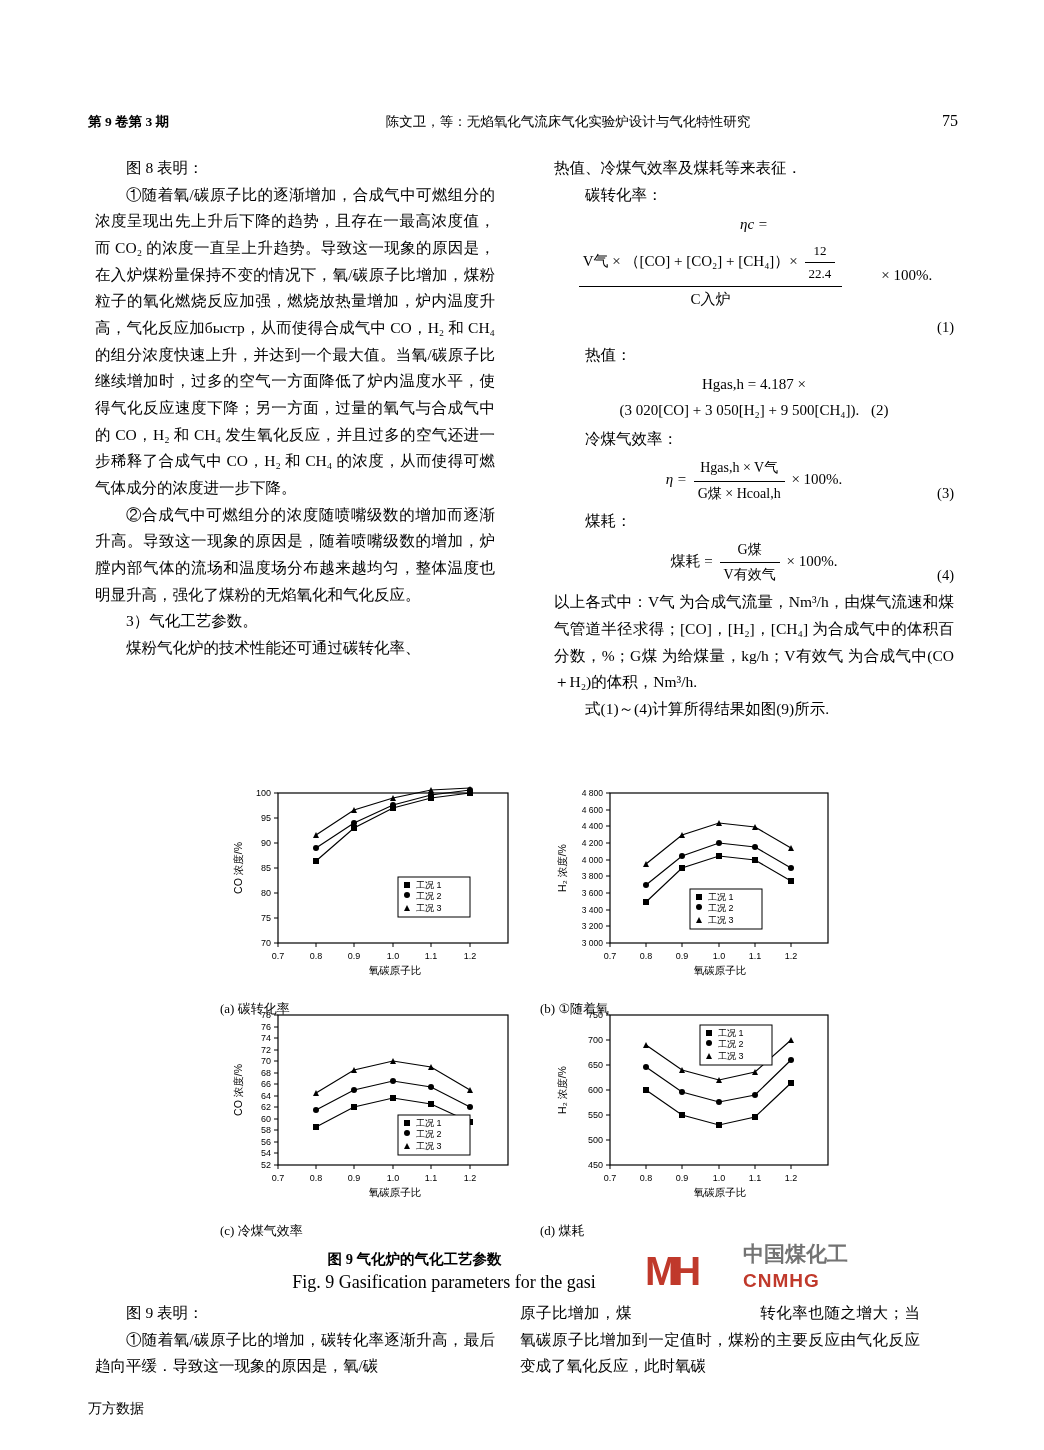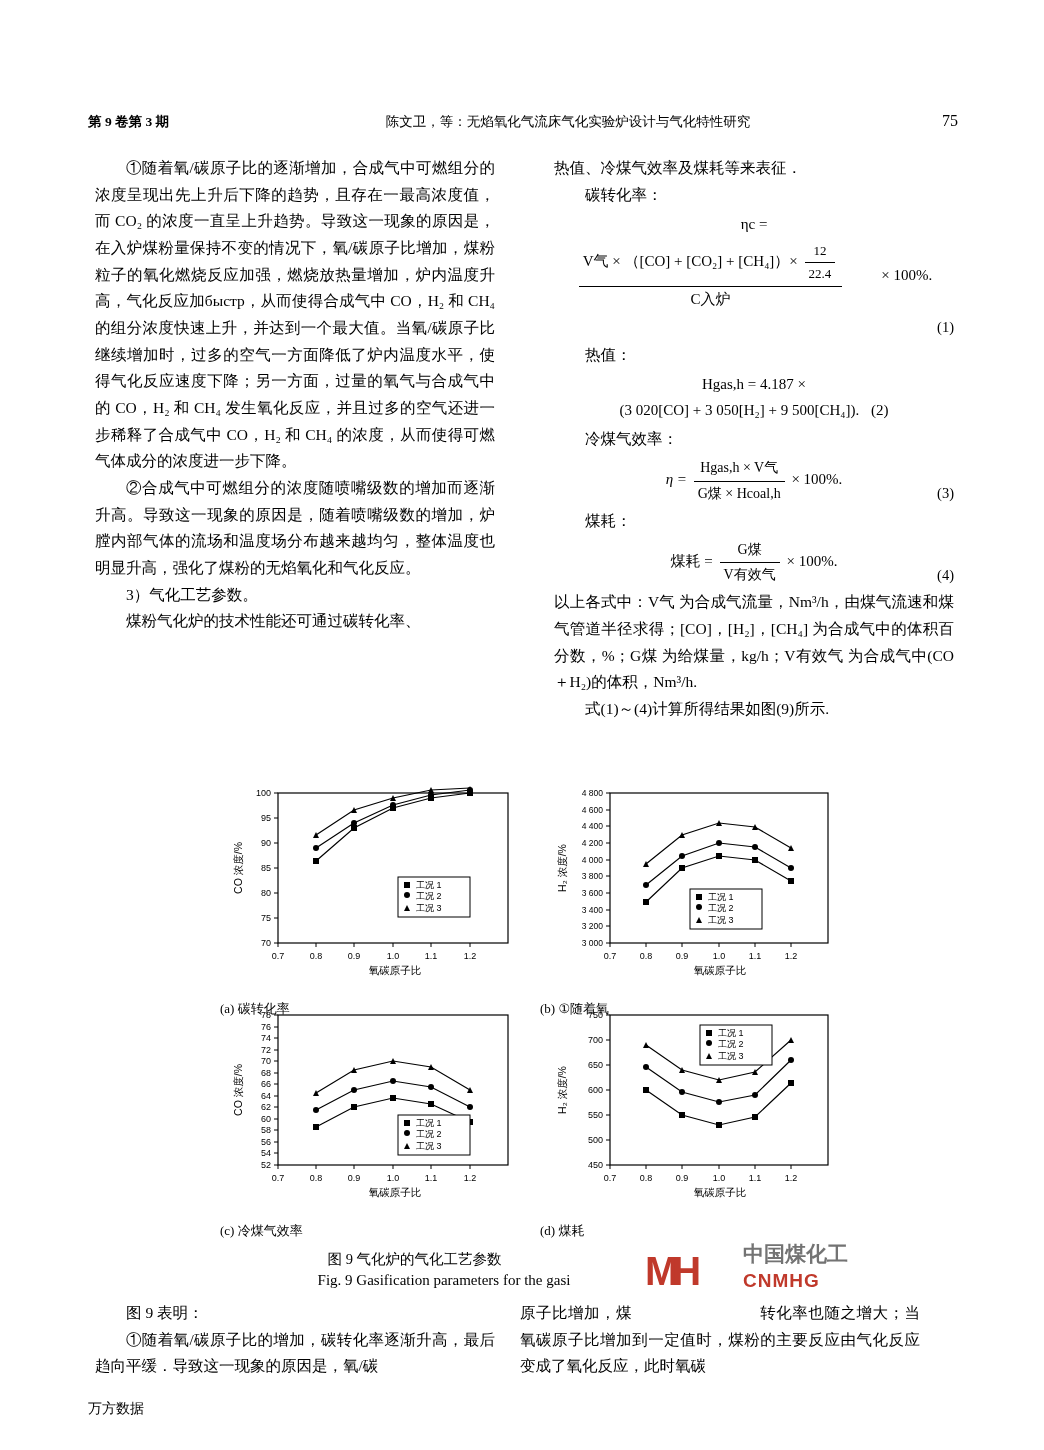--- a/index.html
+++ b/index.html
@@ -91,27 +91,27 @@
     width: 100%;
     text-align: left;
     font-size: 13px;
   }
 
   .figtitle1 {
     position: absolute;
     left: 0; top: 1250px; width: 829px;
     text-align: center;
     font-size: 14.5px;
-    font-weight: normal;
+    font-weight: bold;
   }
   .figtitle2 {
     position: absolute;
     left: 0; top: 1272px; width: 888px;
     text-align: center;
-    font-size: 15px;
+    font-size: 18px;
   }
 
   
   .bcol {
     position: absolute;
     top: 1300px;
     width: 400px;
     font-size: 15.5px;
     line-height: 1.72;
     text-align: justify;
@@ -160,33 +160,34 @@
 
 <div class="page">
 
   <div class="header">
     <span class="h-left">第 9 卷第 3 期</span>
     <span class="h-center">陈文卫，等：无焰氧化气流床气化实验炉设计与气化特性研究</span>
     <span class="h-right">75</span>
   </div>
 
   <div class="col col-left">
+    <p class="p indent2">图 8 表明：</p>
     <p class="p indent2">①随着氧/碳原子比的逐渐增加，合成气中可燃组分的浓度呈现出先上升后下降的趋势，且存在一最高浓度值，而 CO₂ 的浓度一直呈上升趋势。导致这一现象的原因是，在入炉煤粉量保持不变的情况下，氧/碳原子比增加，煤粉粒子的氧化燃烧反应加强，燃烧放热量增加，炉内温度升高，气化反应加быстр，从而使得合成气中 CO，H₂ 和 CH₄ 的组分浓度快速上升，并达到一个最大值。当氧/碳原子比继续增加时，过多的空气一方面降低了炉内温度水平，使得气化反应速度下降；另一方面，过量的氧气与合成气中的 CO，H₂ 和 CH₄ 发生氧化反应，并且过多的空气还进一步稀释了合成气中 CO，H₂ 和 CH₄ 的浓度，从而使得可燃气体成分的浓度进一步下降。</p>
     <p class="p indent2">②合成气中可燃组分的浓度随喷嘴级数的增加而逐渐升高。导致这一现象的原因是，随着喷嘴级数的增加，炉膛内部气体的流场和温度场分布越来越均匀，整体温度也明显升高，强化了煤粉的无焰氧化和气化反应。</p>
     <p class="p indent2">3）气化工艺参数。</p>
     <p class="p indent2">煤粉气化炉的技术性能还可通过碳转化率、</p>
   </div>
 
   <div class="col col-right">
     <p class="p">热值、冷煤气效率及煤耗等来表征．</p>
 
     <p class="p indent2">碳转化率：</p>
 
     <div class="math">
-      <div style="">ηc =</div>
+      <div style="font-style:italic;">ηc =</div>
       <div style="display:flex;align-items:center;justify-content:center;margin-top:2px;gap:32px;">
         <span class="frac" style="font-size:15px;">
           <span class="num" style="white-space:nowrap;">
             <span>V气 × （[CO] + [CO₂] + [CH₄]）×</span>
             <span class="frac" style="font-size:13px;">
               <span class="num">12</span>
               <span class="den">22.4</span>
             </span>
           </span>
           <span class="den">C入炉</span>

